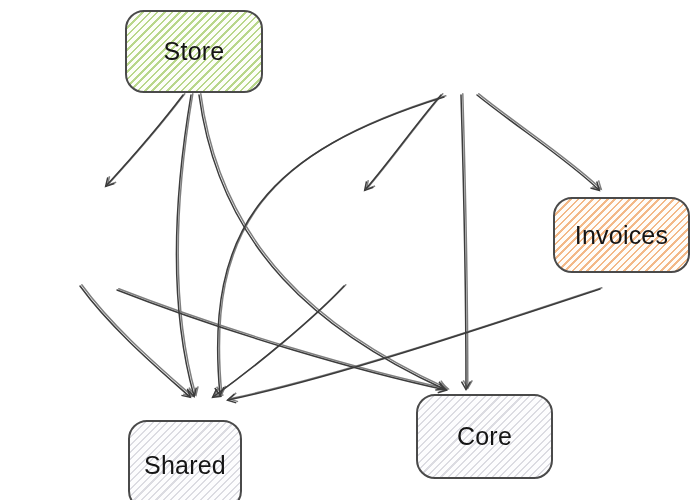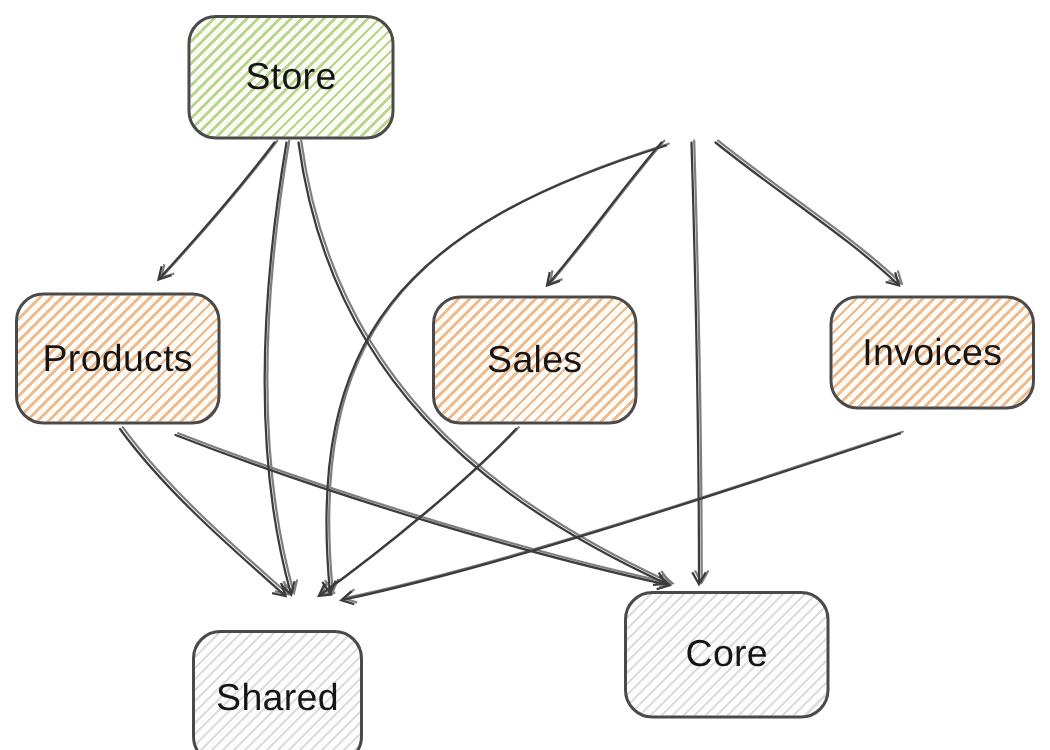--- a/index.html
+++ b/index.html
@@ -84,27 +84,21 @@
     </g>
 
     <use href="#edgegroup" transform="translate(1.8,-1.2)" opacity="0.65"></use>
   </svg>
 
   <div class="node app" style="left:125px; top:10px; width:138px; height:83px;">
     <span>Store</span>
   </div>
 
 
-  <div class="node domain" style="left:10px; top:195px; width:137px; height:88px;">
-    <span>Products</span>
-  </div>
 
-  <div class="node domain" style="left:288px; top:197px; width:137px; height:86px;">
-    <span>Sales</span>
-  </div>
 
   <div class="node domain" style="left:553px; top:197px; width:137px; height:76px;">
     <span>Invoices</span>
   </div>
 
   <div class="node lib" style="left:128px; top:420px; width:114px; height:90px;">
     <span>Shared</span>
   </div>
 
   <div class="node lib" style="left:416px; top:394px; width:137px; height:85px;">

